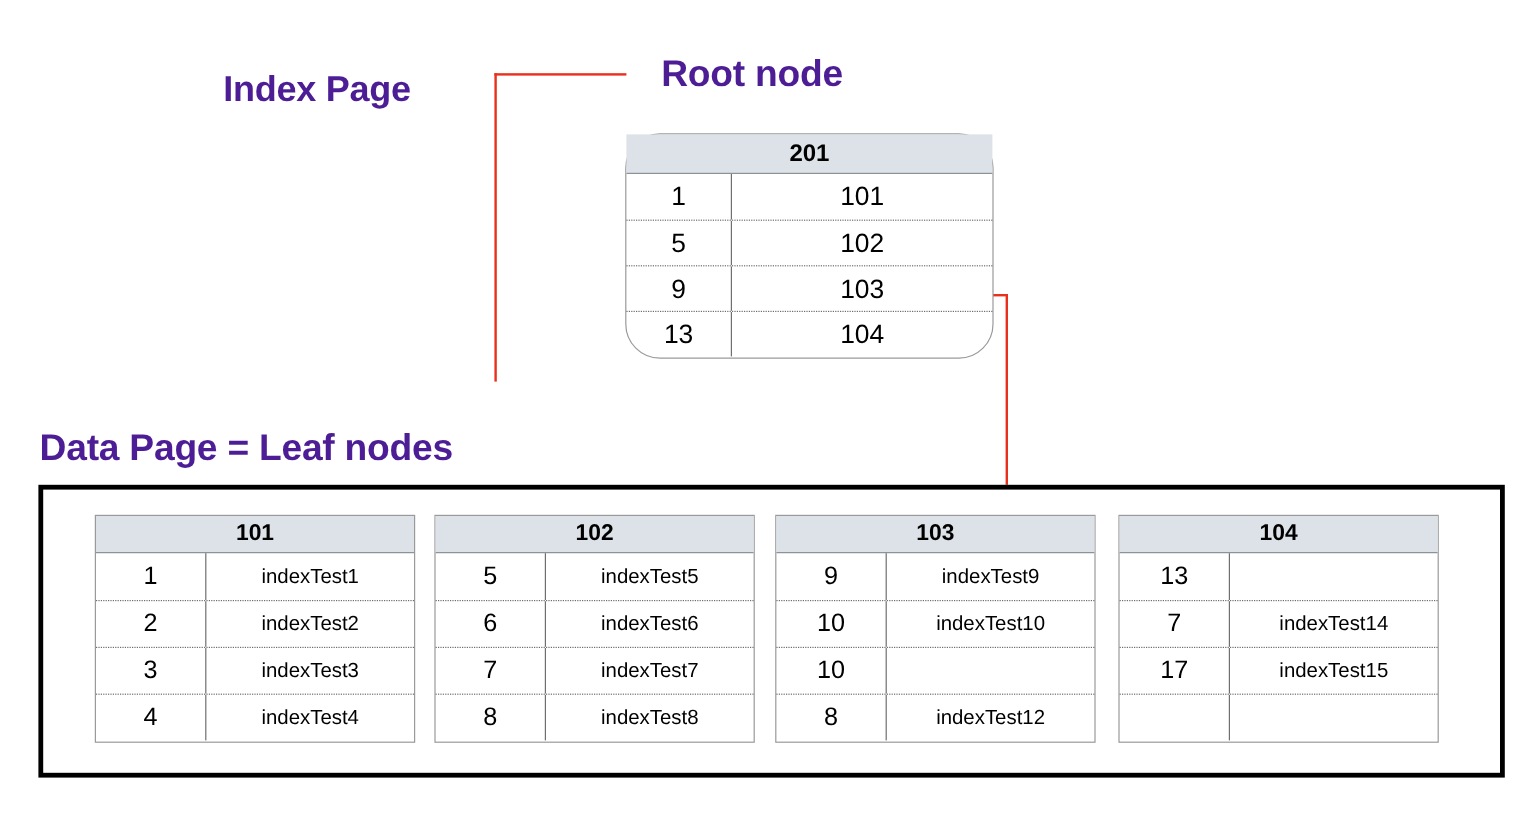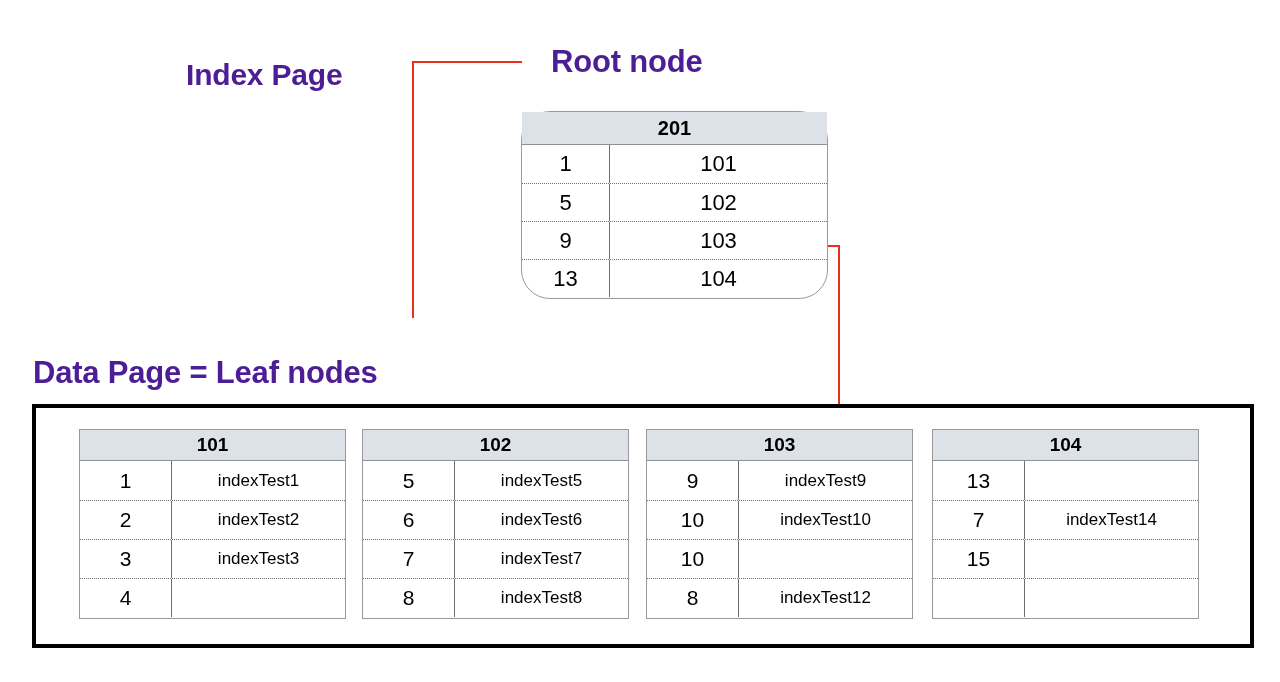--- a/index.html
+++ b/index.html
@@ -246,20 +246,21 @@
       <div class="node-row">
         <div class="cell-key">2</div>
         <div class="cell-val">indexTest2</div>
       </div>
       <div class="node-row">
         <div class="cell-key">3</div>
         <div class="cell-val">indexTest3</div>
       </div>
       <div class="node-row">
         <div class="cell-key">4</div>
+        <div class="cell-val">indexTest4</div>
       </div>
     </div>
   </div>
 
   <div class="node-table leaf-node" id="leaf-node-1">
     <div class="node-header">102</div>
     <div class="node-rows">
       <div class="node-row">
         <div class="cell-key">5</div>
         <div class="cell-val">indexTest5</div>
@@ -304,21 +305,22 @@
     <div class="node-header">104</div>
     <div class="node-rows">
       <div class="node-row">
         <div class="cell-key">13</div>
       </div>
       <div class="node-row">
         <div class="cell-key">7</div>
         <div class="cell-val">indexTest14</div>
       </div>
       <div class="node-row">
-        <div class="cell-key">15</div>
+        <div class="cell-key">17</div>
+        <div class="cell-val">indexTest15</div>
       </div>
       <div class="node-row">
         <div class="cell-key"></div>
         <div class="cell-val"></div>
       </div>
     </div>
   </div>
 
 </div>
 

